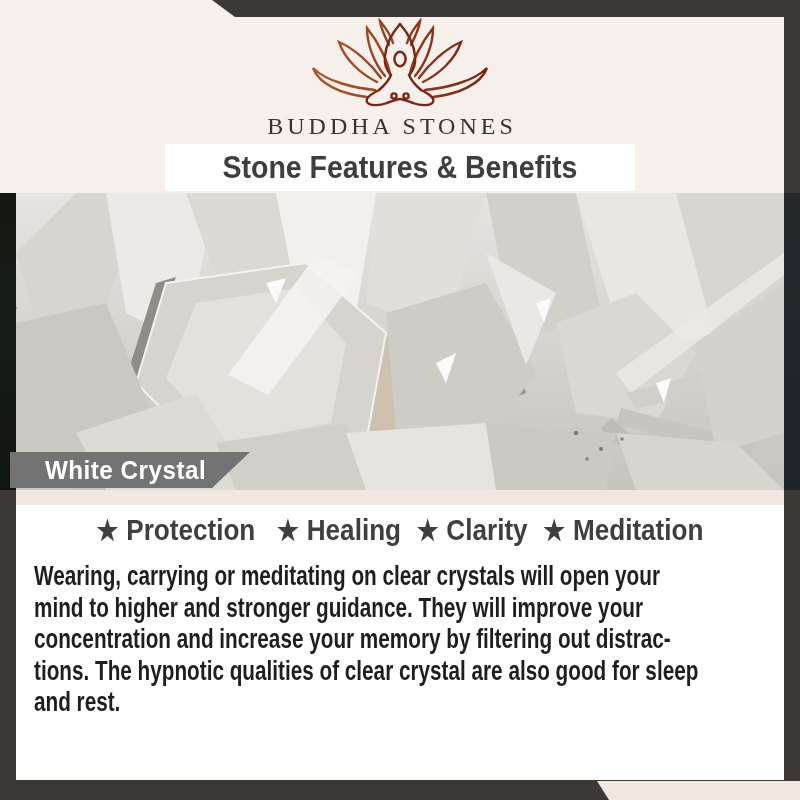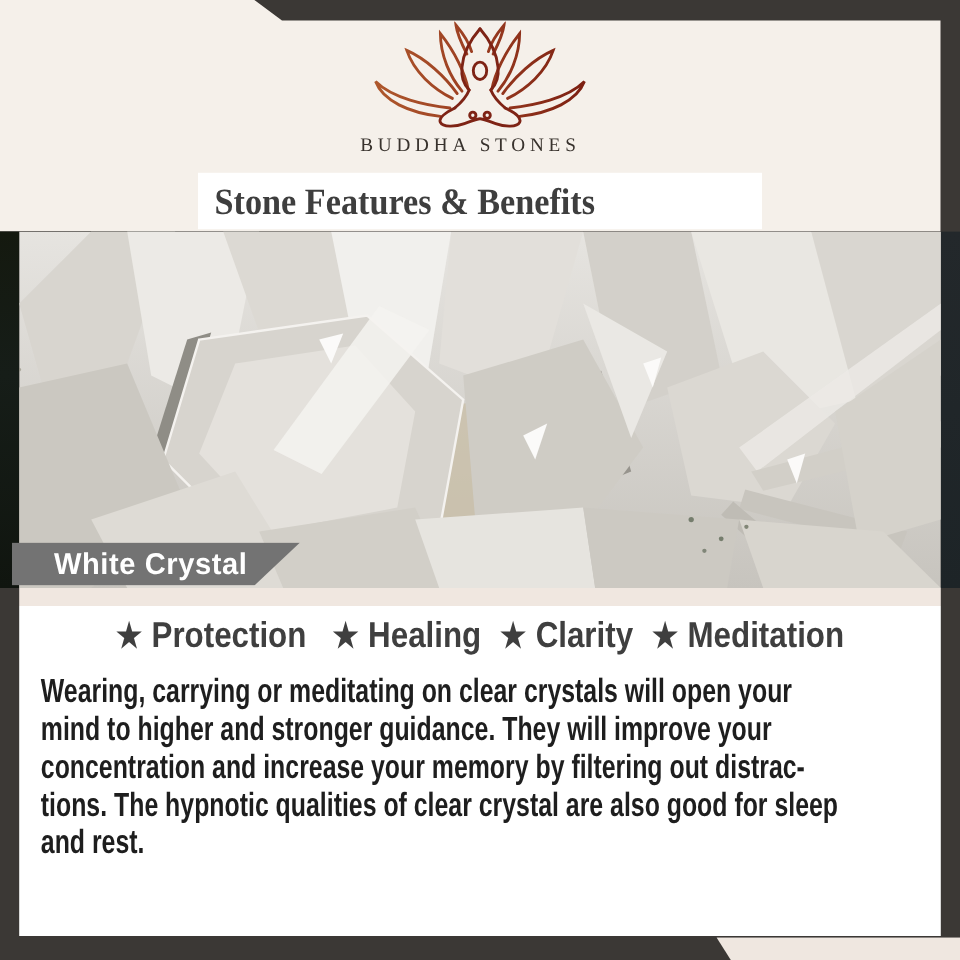--- a/index.html
+++ b/index.html
@@ -14,26 +14,26 @@
   .frame-shade-right{position:absolute;left:784px;top:193px;width:16px;height:297px;
     background:linear-gradient(180deg,#23282b,#1d2427);}
   
   .header-panel{
     position:absolute;left:0;top:0;width:784px;height:193px;background:#f5f0ea;
     clip-path:polygon(0 0,212px 0,235px 17px,784px 17px,784px 193px,0 193px);
   }
   .logo{position:absolute;left:305px;top:18px;width:190px;height:94px;}
   .brand-name{
     position:absolute;left:0;top:113px;width:784px;text-align:center;
-    font-family:"Liberation Serif", serif;font-size:16px;font-weight:400;
+    font-family:"Liberation Serif", serif;font-size:24px;font-weight:400;
     letter-spacing:4px;color:#38322d;
   }
   .banner{
     position:absolute;left:165px;top:144px;width:470px;height:47px;background:#ffffff;
-    display:flex;align-items:center;justify-content:flex-start;font-family:Liberation Serif, serif;
+    display:flex;align-items:center;justify-content:center;
   }
   .banner-title{
     font-size:31px;font-weight:700;color:#3e3e3e;white-space:nowrap;
     transform:scaleX(0.92);transform-origin:center;letter-spacing:0px;
   }
   .photo{position:absolute;left:16px;top:193px;width:768px;height:297px;}
   .photo svg{display:block;}
   .crystal-label{
     position:absolute;left:10px;top:452px;width:240px;height:36px;background:#737373;
     clip-path:polygon(0 0,240px 0,202px 36px,0 36px);

